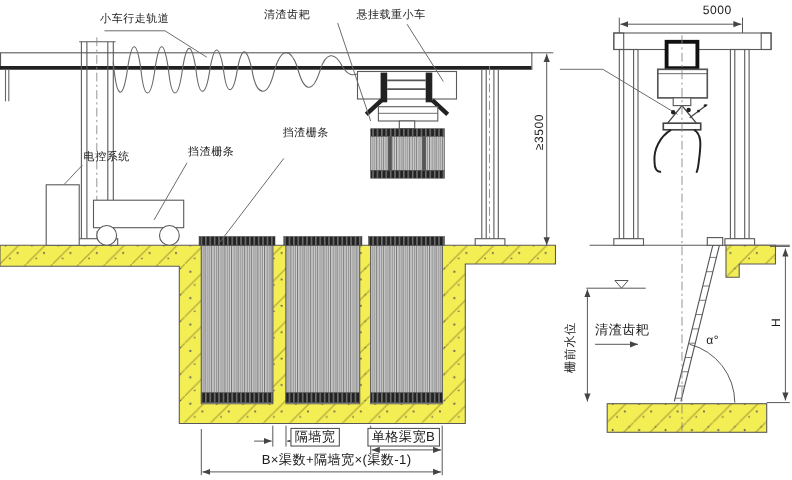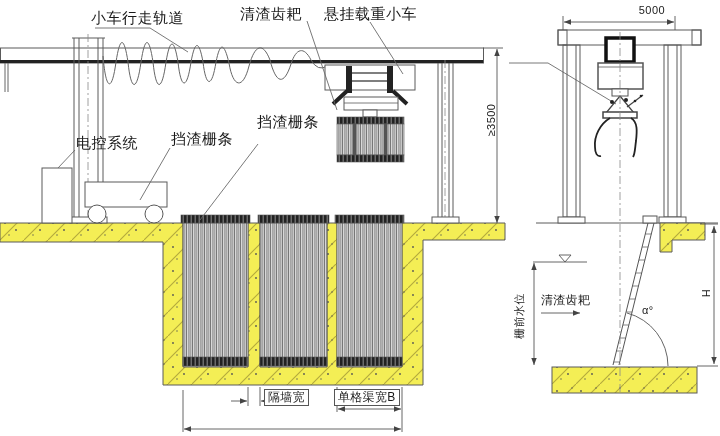--- a/index.html
+++ b/index.html
@@ -1,19 +1,19 @@
 <!DOCTYPE html>
 <html><head>
 <meta charset="utf-8">
 <style>
   html,body{margin:0;padding:0;background:#fff;}
   .stage{position:relative;width:720px;height:436px;background:#fff;overflow:hidden;
          font-family:"Liberation Sans","DejaVu Sans",sans-serif;color:#111;}
   svg{position:absolute;left:0;top:0;}
-  .lbl{position:absolute;white-space:nowrap;font-size:15px;line-height:14px;letter-spacing:.5px;color:#1a1a1a;}
+  .lbl{position:absolute;white-space:nowrap;font-size:10px;line-height:14px;letter-spacing:.5px;color:#1a1a1a;}
   .sm{font-size:12px;letter-spacing:.3px;}
   .num{font-size:11px;letter-spacing:.5px;}
   .rot{transform:rotate(-90deg);transform-origin:center center;text-align:center;}
   .boxed{border:1px solid #555;background:#fff;padding:0 3px;line-height:15px;text-align:right;}
   .ctr{text-align:center;}
 </style>
 </head>
 <body>
 
 <div class="stage">
@@ -194,19 +194,20 @@
 <div class="lbl" style="left:324px;top:7px">悬挂载重小车</div>
 <div class="lbl" style="left:76px;top:136px">电控系统</div>
 <div class="lbl" style="left:171px;top:132px">挡渣栅条</div>
 <div class="lbl" style="left:257px;top:115px">挡渣栅条</div>
 
 <div class="lbl num ctr" style="left:634px;top:3px;width:36px">5000</div>
 <div class="lbl num rot" style="left:469px;top:113px;width:44px">≥3500</div>
 
 <div class="lbl sm boxed" style="left:264px;top:389px">隔墙宽</div>
 <div class="lbl sm boxed" style="left:334px;top:389px">单格渠宽B</div>
+<div class="lbl sm ctr" style="left:228px;top:411px;width:156px">B×渠数+隔墙宽×(渠数-1)</div>
 
 <div class="lbl num rot" style="left:496px;top:309px;width:46px">栅前水位</div>
 <div class="lbl sm" style="left:541px;top:293px">清渣齿耙</div>
 <div class="lbl num" style="left:642px;top:303px">α°</div>
 <div class="lbl num rot" style="left:698px;top:286px;width:16px">H</div>
 
 </div>
 
 </body></html>

